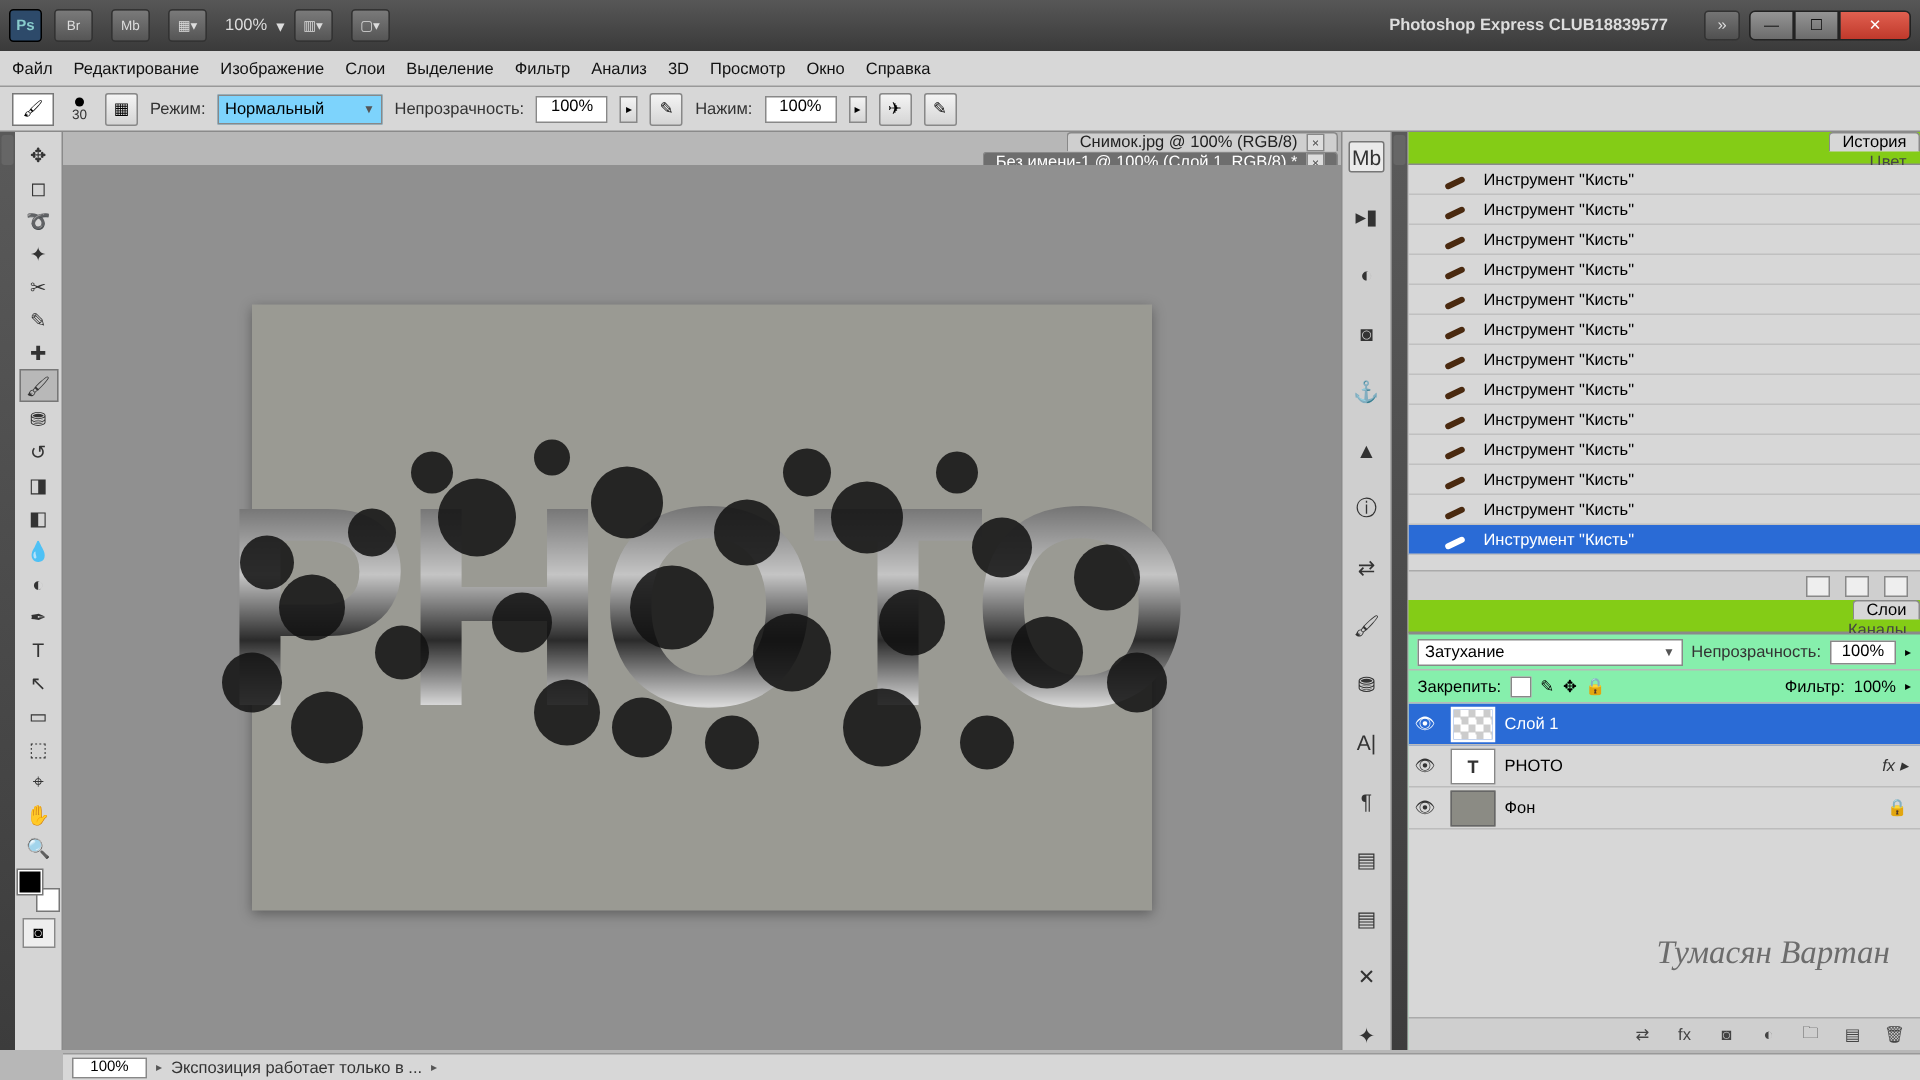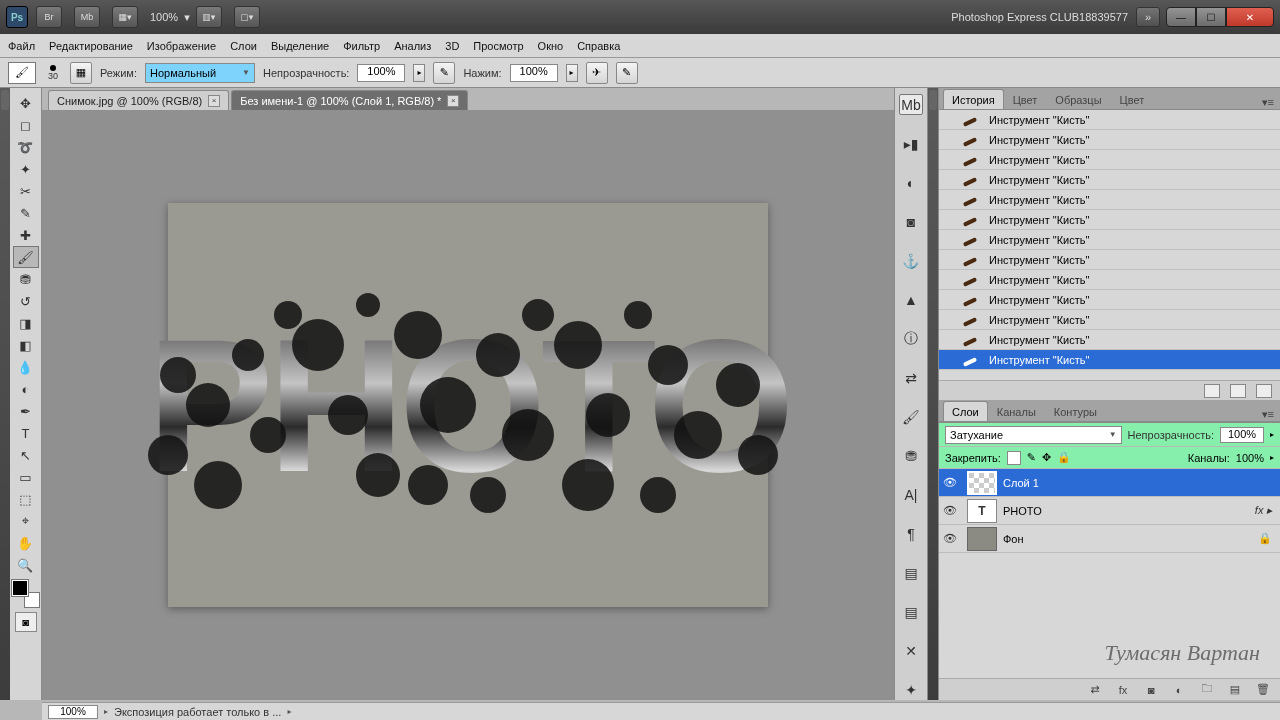--- a/index.html
+++ b/index.html
@@ -3,21 +3,21 @@
 <meta charset="utf-8">
 <style>
 * { box-sizing: border-box; margin: 0; padding: 0; font-family: Tahoma, Arial, sans-serif; font-size: 11px; }
 body { width: 1280px; height: 720px; background: #b7b7b7; overflow: hidden; position: relative; }
 
 
 .titlebar { height: 34px; background: linear-gradient(#575757,#3a3a3a); display: flex; align-items: center; padding: 0 6px; color: #ddd; }
 .titlebar .ps-logo { width: 22px; height: 22px; background: #2d4a6a; border: 1px solid #000; border-radius: 3px; display: flex; align-items: center; justify-content: center; color: #8cc; font-weight: bold; margin-right: 8px; font-size: 10px;}
 .titlebar .tb-btn { width: 26px; height: 22px; background: linear-gradient(#7a7a7a,#555); border: 1px solid #333; border-radius: 3px; margin-right: 6px; display: flex; align-items: center; justify-content: center; color: #ddd; font-size: 9px;}
 .titlebar .sep { flex: 1; }
-.titlebar .app-title { color: #ddd; font-weight: normal; margin-right: 8px; text-align: right; }
+.titlebar .app-title { color: #ddd; font-weight: bold; margin-right: 24px; text-align: right; }
 .titlebar .rshift { width: 24px; height: 20px; background: linear-gradient(#747474,#505050); border:1px solid #333; border-radius:3px; margin-right:6px; display:flex; align-items:center; justify-content:center;}
 .win-buttons { display: flex; gap: 0; }
 .win-btn { width: 30px; height: 20px; border: 1px solid #222; background: linear-gradient(#949494,#6c6c6c); display:flex; align-items:center; justify-content:center; font-size:10px; color:#111;}
 .win-btn.close { background: linear-gradient(#e06050,#c0392b); color:#fff; width:48px; border-top-right-radius:4px; border-bottom-right-radius:4px;}
 .win-btn:first-child{border-top-left-radius:4px; border-bottom-left-radius:4px;}
 
 
 .menubar { height: 24px; background: #d7d7d7; display: flex; align-items: center; padding: 0 8px; gap: 14px; border-bottom: 1px solid #999; }
 .menubar .mi { color: #111; cursor: default; }
 
@@ -43,37 +43,37 @@
 .tools { width: 32px; background: #d5d5d5; border-right:1px solid #8a8a8a; display:flex; flex-direction:column; align-items:center; padding-top:4px; gap:0;}
 .tools .tool{ width:26px;height:22px; display:flex; align-items:center; justify-content:center; border:1px solid transparent; color:#333; font-size:13px;}
 .tools .tool.active{ background:#b8b8b8; border:1px solid #777;}
 .tools .fgbg{ position:relative; width:28px; height:28px; margin-top:4px;}
 .tools .fg{ position:absolute; top:0;left:0; width:16px;height:16px; background:#000; border:1px solid #fff; outline:1px solid #777;}
 .tools .bg{ position:absolute; bottom:0;right:0; width:16px;height:16px; background:#fff; border:1px solid #777;}
 .tools .qm{ width:22px;height:20px; border:1px solid #888; background:#eee; margin-top:4px; display:flex;align-items:center;justify-content:center;}
 
 
 .docarea { flex:1; background:#909090; display:flex; flex-direction:column;}
-.tabstrip { height:22px; background:#b7b7b7; display:flex; align-items:flex-end; padding-left:6px; gap:0;}
+.tabstrip { height:22px; background:#b7b7b7; display:flex; align-items:flex-end; padding-left:6px; gap:0;flex-direction:column;}
 .doc-tab{ height:20px; padding:0 8px; background:#cfcfcf; border:1px solid #888; border-bottom:none; display:flex; align-items:center; gap:6px; color:#222; border-top-left-radius:3px; border-top-right-radius:3px; margin-right:2px;}
 .doc-tab.active{ background:#6e6e6e; color:#fff;}
 .doc-tab .x{ width:12px;height:12px; border:1px solid #888; background:#ddd; font-size:8px; display:flex;align-items:center;justify-content:center; color:#444;}
 .canvas-wrap{ flex:1; background:#909090; position:relative; display:flex; align-items:center; justify-content:center;}
 .canvas{ width:600px; height:404px; background:#9a9a93; box-shadow:0 2px 8px rgba(0,0,0,0.35); position:relative; display:flex; align-items:center; justify-content:center;}
 .photo-text{ font-family: Impact, Arial Black, sans-serif; font-size:190px; font-weight:900; letter-spacing:-6px; background:linear-gradient(#2b2b2b 0%,#c4c4c4 40%,#2b2b2b 60%,#d8d8d8 80%,#2b2b2b 100%); -webkit-background-clip:text; background-clip:text; color:transparent; position:relative;}
 .splat{ position:absolute; width:700px; height:300px; pointer-events:none;}
 
 
 .collapsed-dock { width:34px; background:#cfcfcf; border-left:1px solid #8a8a8a; border-right:1px solid #8a8a8a; display:flex; flex-direction:column; align-items:center; padding-top:6px; gap:18px;}
 .collapsed-dock .dicon{ width:24px;height:22px; display:flex;align-items:center;justify-content:center; color:#333; font-size:14px;}
 .collapsed-dock .dicon.boxed{ border:1px solid #777; background:#eaeaea; border-radius:2px;}
 
 
 .rightpanels{ width:342px; background:#cfcfcf; display:flex; flex-direction:column; border-left:1px solid #8a8a8a;}
-.panel-tabs{ height:22px; background:#a3a3a3; display:flex; align-items:flex-end; padding-left:4px; border-bottom:1px solid #8a8a8a;}
+.panel-tabs{ height:22px; background:#84cc16; display:flex; align-items:flex-end; padding-left:4px; border-bottom:1px solid #8a8a8a;flex-direction:column;}
 .ptab{ height:20px; padding:0 8px; display:flex; align-items:center; color:#444; border:1px solid transparent; border-bottom:none;}
 .ptab.active{ background:#d7d7d7; border:1px solid #8a8a8a; border-bottom:none; color:#000; border-top-left-radius:3px; border-top-right-radius:3px;}
 .panel-menu{ margin-left:auto; padding:0 6px; color:#444;}
 
 .history-list{ flex:0 0 290px; overflow:hidden; background:#d7d7d7; display:flex; flex-direction:column;}
 .hist-scroll{ flex:1; overflow-y:auto;}
 .hist-row{ height:20px; display:flex; align-items:center; border-bottom:1px solid #c0c0c0; padding-left:24px; gap:10px;}
 .hist-row.selected{ background:#2a6bd6; color:#fff;}
 .hist-icon{ width:16px;height:14px; position:relative;}
 .hist-icon::before{content:""; position:absolute; left:0; top:7px; width:14px;height:4px; background:#4a2a10; border-radius:2px; transform:rotate(-25deg);}
@@ -99,21 +99,21 @@
 .thumb.solid{ background:#8b8b84; border:1px solid #666;}
 .thumb.t{ background:#fff; font-weight:bold;}
 .layer-name{ flex:1;}
 .layer-fx{ padding-right:8px; font-style:italic; color:#333;}
 .layer-lock{ padding-right:8px; color:#333;}
 
 .layers-foot{ height:22px; background:#cfcfcf; border-top:1px solid #aaa; display:flex; justify-content:flex-end; align-items:center; gap:10px; padding-right:8px;}
 .layers-foot .fi{ width:18px;height:14px; color:#444; display:flex;align-items:center;justify-content:center;}
 
 
-.watermark{ position:absolute; right:20px; bottom:34px; font-family: 'Brush Script MT', cursive; font-size:22px; color:#6c6c6c; font-style:italic;}
+.watermark{ position:absolute; right:20px; bottom:52px; font-family: 'Brush Script MT', cursive; font-size:22px; color:#6c6c6c; font-style:italic;}
 
 
 .statusbar{ position:absolute; bottom:0; left:42px; right:0; height:18px; background:#d7d7d7; border-top:1px solid #999; display:flex; align-items:center; padding:0 6px; gap:6px;}
 .statusbar .zoomfield{ width:50px; height:14px; border:1px solid #888; background:#fff; text-align:center; font-size:10px;}
 .statusbar .st-arrow{ font-size:8px;color:#555;}
 .statusbar .st-text{ color:#333;}
 
 .title-controls{ display:flex; align-items:center; gap:6px;}
 .title-controls .zoom-txt{ color:#ddd;}
 </style>
@@ -370,21 +370,21 @@
         <div class="nf">100%</div>
         <span style="font-size:8px;">▸</span>
       </div>
       <div class="layers-lockrow">
         <span class="lbl">Закрепить:</span>
         <div class="li"></div>
         <span>✎</span>
         <span>✥</span>
         <span>🔒</span>
         <div style="flex:1"></div>
-        <span class="lbl">Каналы:</span>
+        <span class="lbl">Фильтр:</span>
         <div class="nf">100%</div>
         <span style="font-size:8px;">▸</span>
       </div>
       <div class="layers-list" id="layers-list">
           <div class="layer-row selected">
             <div class="eye">👁</div>
             <div class="thumb checker"></div>
             <div class="layer-name">Слой 1</div>
           </div>
           <div class="layer-row">

